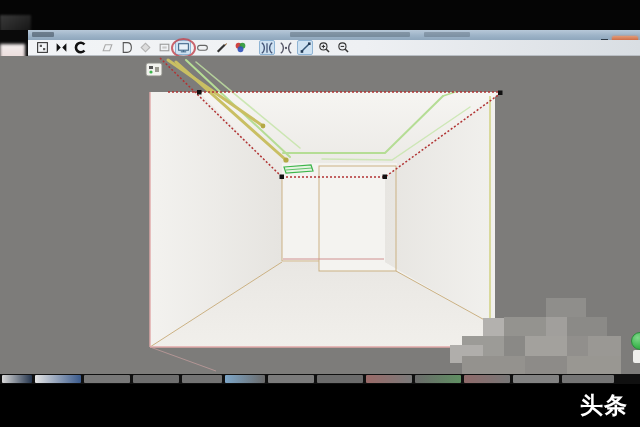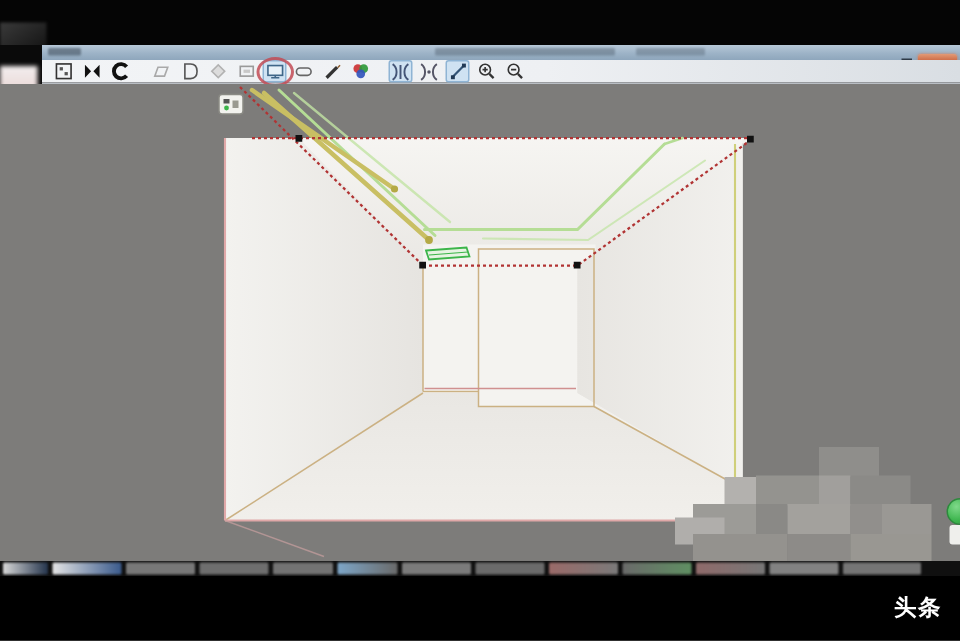--- a/index.html
+++ b/index.html
@@ -102,21 +102,21 @@
   .tk10 { width:46px; background:linear-gradient(90deg,#8f6a6a,#777); }
   .tk11 { width:46px; background:#828282; }
   .tk12 { width:52px; background:#757575; }
 
   
   .bottom-bar {
     position:absolute; left:0; top:384px; width:640px; height:43px; background:#000;
     display:flex; align-items:center; justify-content:flex-end;
     padding-right:12px; gap:7px;
   }
-  .wm-brand   { color:#fff; font-size:15px; font-weight:900; letter-spacing:1px; }
+  .wm-brand   { color:#fff; font-size:23px; font-weight:900; letter-spacing:1px; }
   .wm-account { color:#fff; font-size:20px; font-weight:700; letter-spacing:1px; }
 
   svg .ln { fill:none; }
 </style>
 </head>
 <body>
 
 <div class="top-black"></div>
 <div class="censor-dark"></div>
 <div class="left-black-col"></div>

